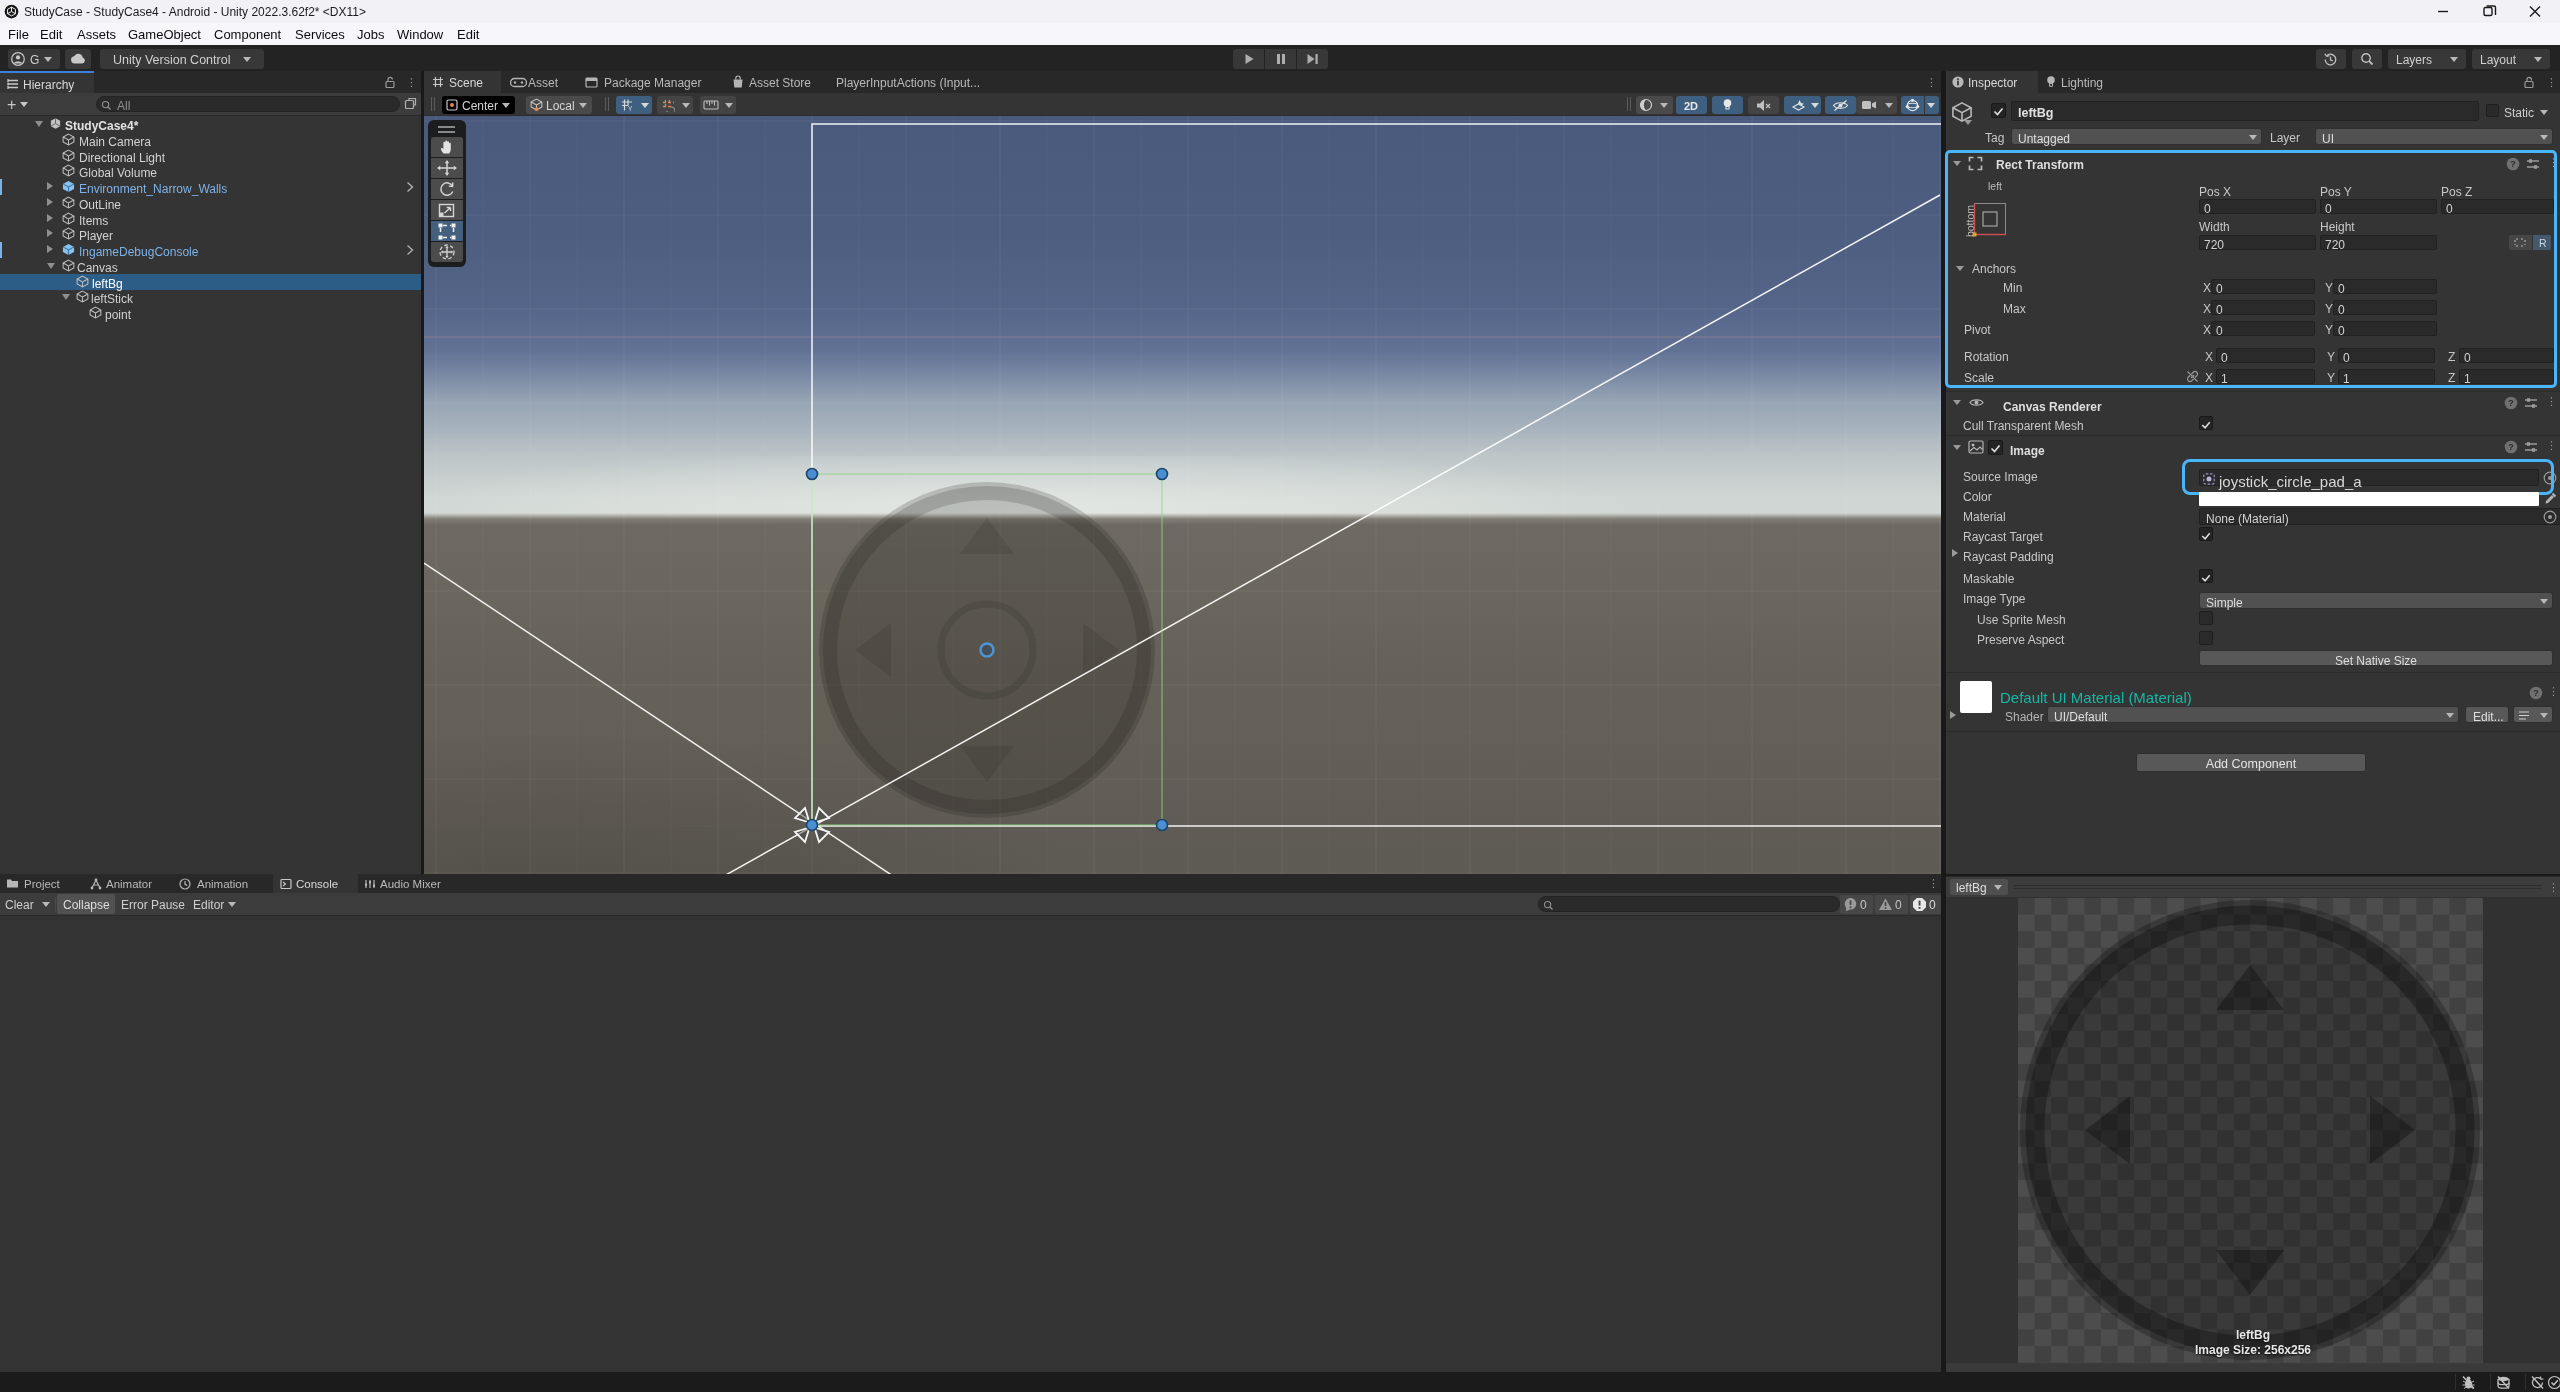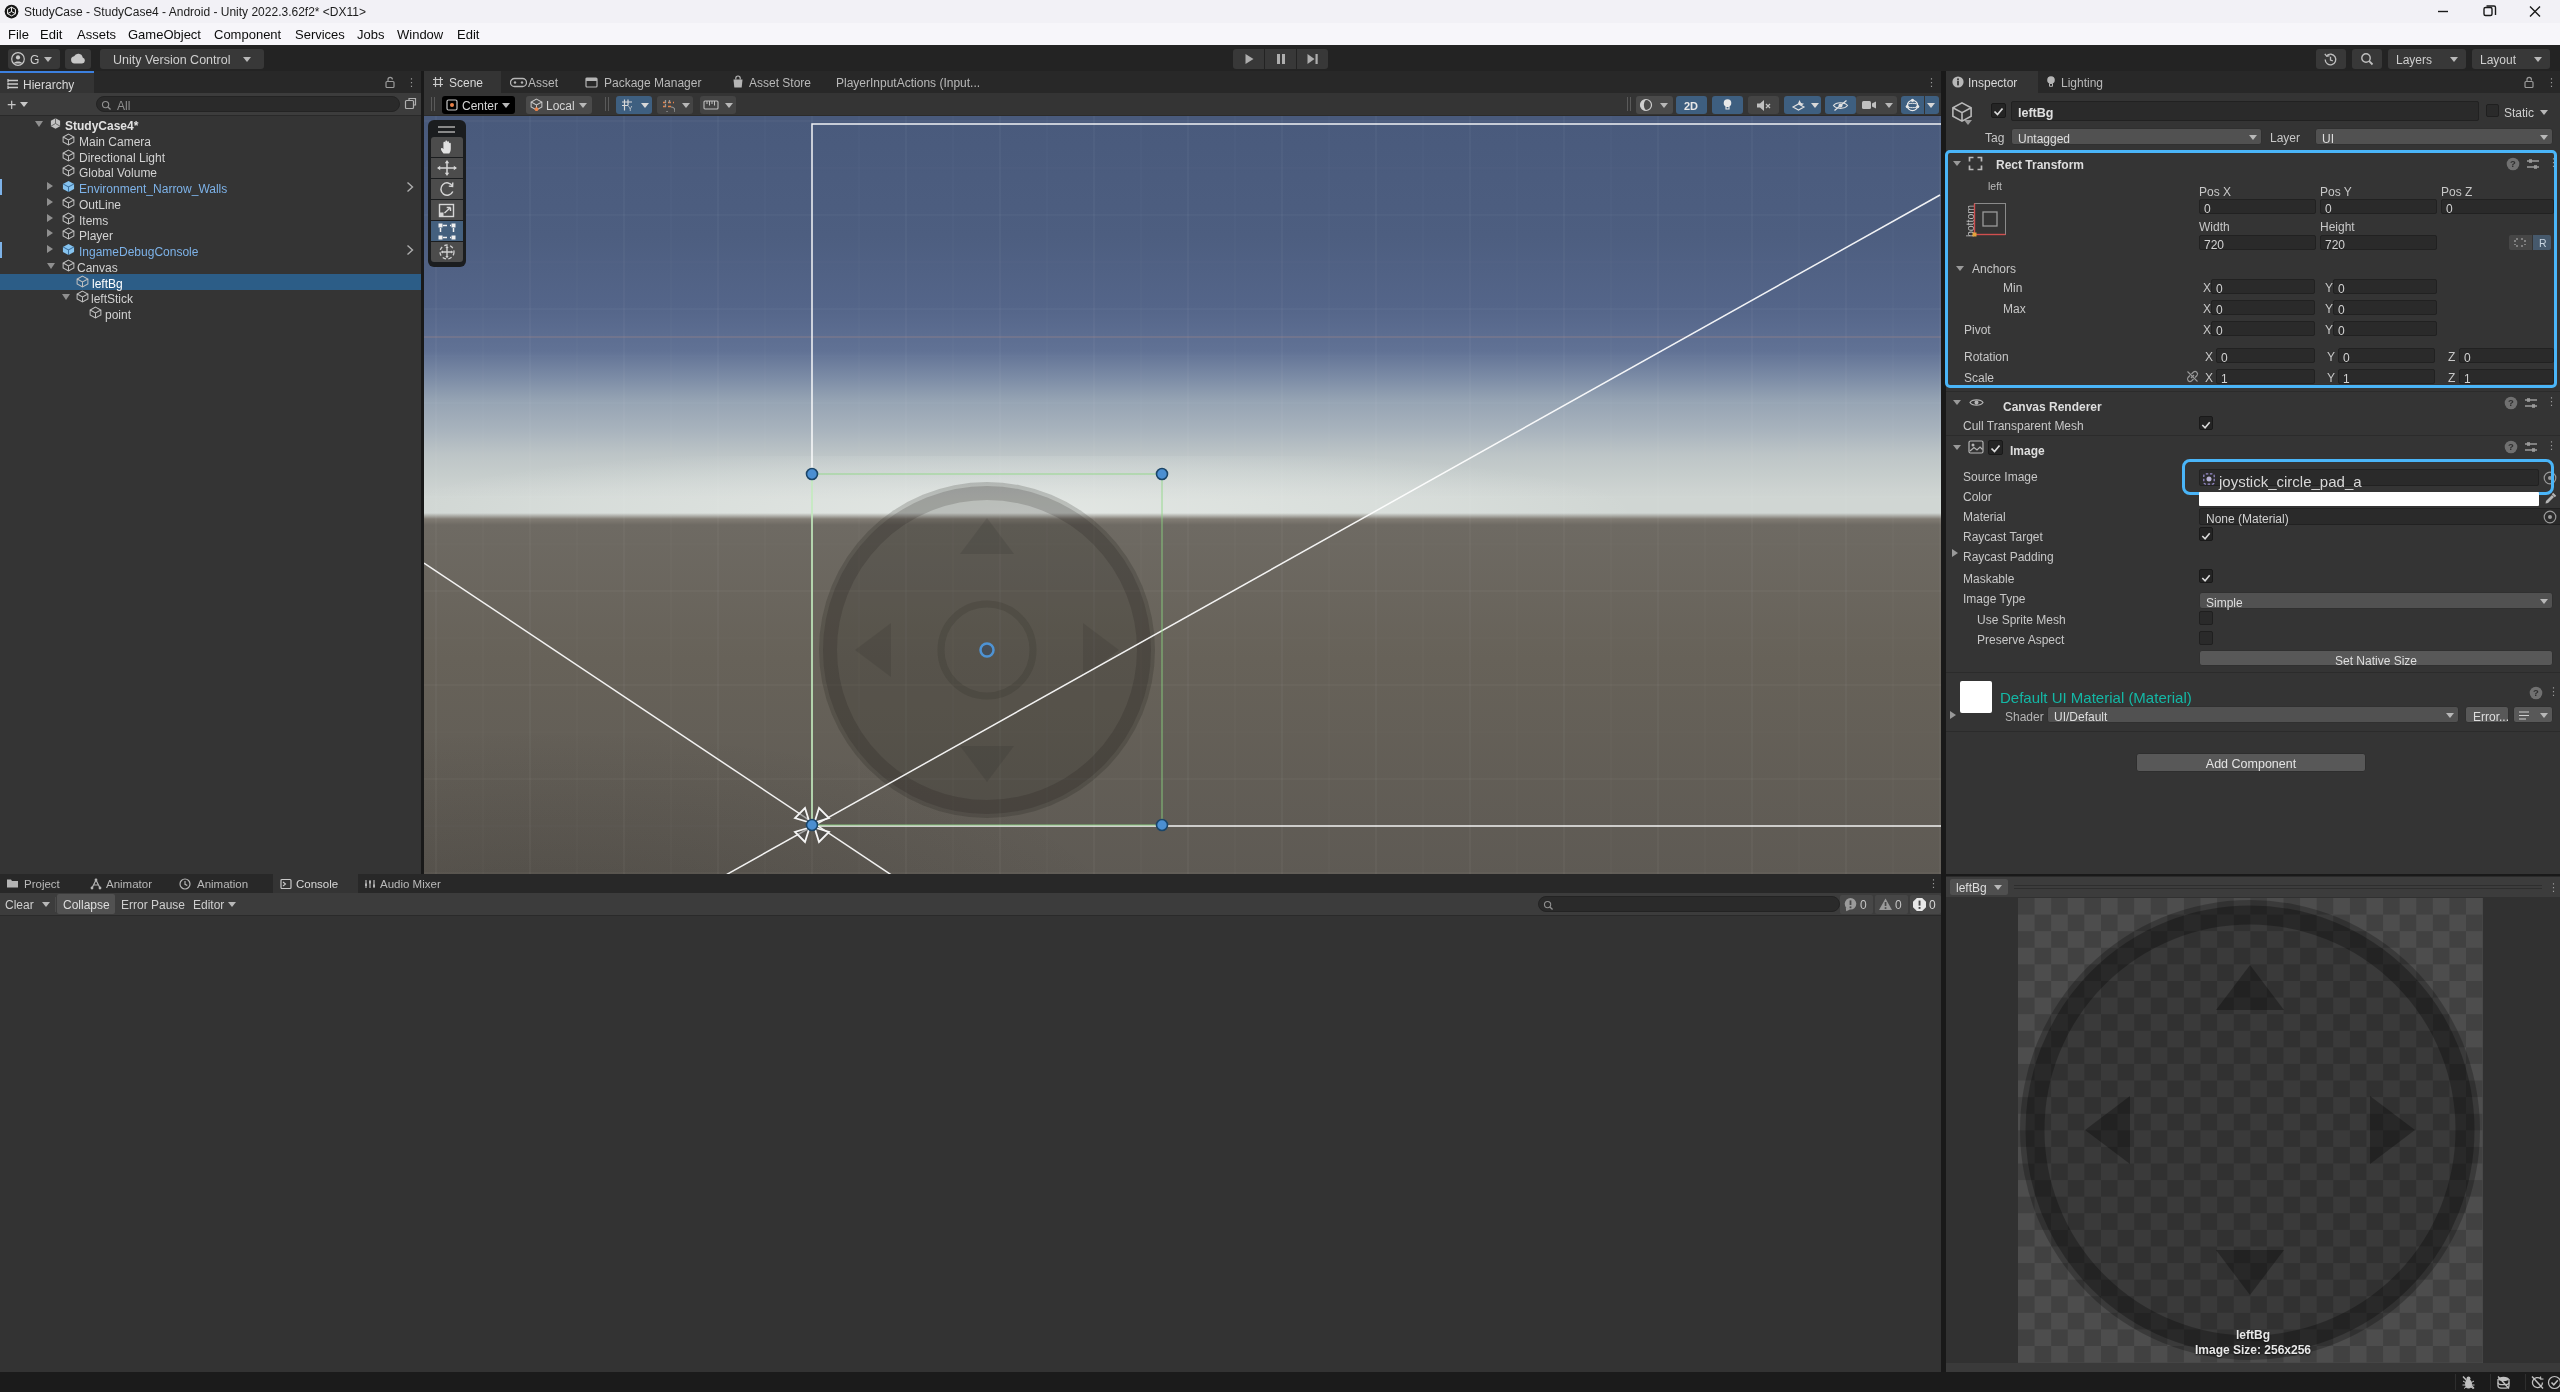--- a/index.html
+++ b/index.html
@@ -767,21 +767,21 @@
           <text x="7" y="10.4" font-size="9.5" font-weight="bold" fill="#2e2e2e" text-anchor="middle" font-family="Liberation Sans">?</text>
         </svg>
     <div class="abs" style="left:602px;top:614px;color:#9a9a9a;font-size:11px;">⋮</div>
     <div class="abs" style="left:4px;top:640px;width:0;height:0;border-top:4.5px solid transparent;border-bottom:4.5px solid transparent;border-left:6px solid #9a9a9a;"></div>
     <div class="abs" style="left:59px;top:639px;font-size:12px;color:#b4b4b4;">Shader</div>
     <div class="abs ddown" style="left:101px;top:635px;width:412px;height:17px;">
       <div class="abs" style="left:6px;top:3px;">UI/Default</div>
       <div class="abs caret" style="left:398px;top:6px;"></div>
     </div>
     <div class="abs" style="left:519px;top:635px;width:44px;height:17px;background:#585858;border:1px solid #303030;border-radius:3px;">
-      <div class="abs" style="left:7px;top:3px;font-size:12px;color:#dedede;">Error...</div>
+      <div class="abs" style="left:7px;top:3px;font-size:12px;color:#dedede;">Edit...</div>
     </div>
     <div class="abs" style="left:567px;top:635px;width:40px;height:17px;background:#585858;border:1px solid #303030;border-radius:3px;">
       <svg class="abs" style="left:4px;top:3px;" width="12" height="11" viewBox="0 0 12 11">
             <path d="M1 2 h10 M1 5.5 h10 M1 9 h7" stroke="#cfcfcf" stroke-width="1.2"></path>
           </svg>
       <div class="abs caret" style="left:26px;top:6px;"></div>
     </div>
     <div class="abs" style="left:0;top:660px;width:614px;height:1px;background:#2b2b2b;"></div>
     <div class="abs" style="left:190px;top:682px;width:230px;height:19px;background:#585858;border:1px solid #2e2e2e;border-radius:3px;text-align:center;">
       <div style="display:inline-block;margin-top:3px;color:#e4e4e4;font-size:12.5px;">Add Component</div>

